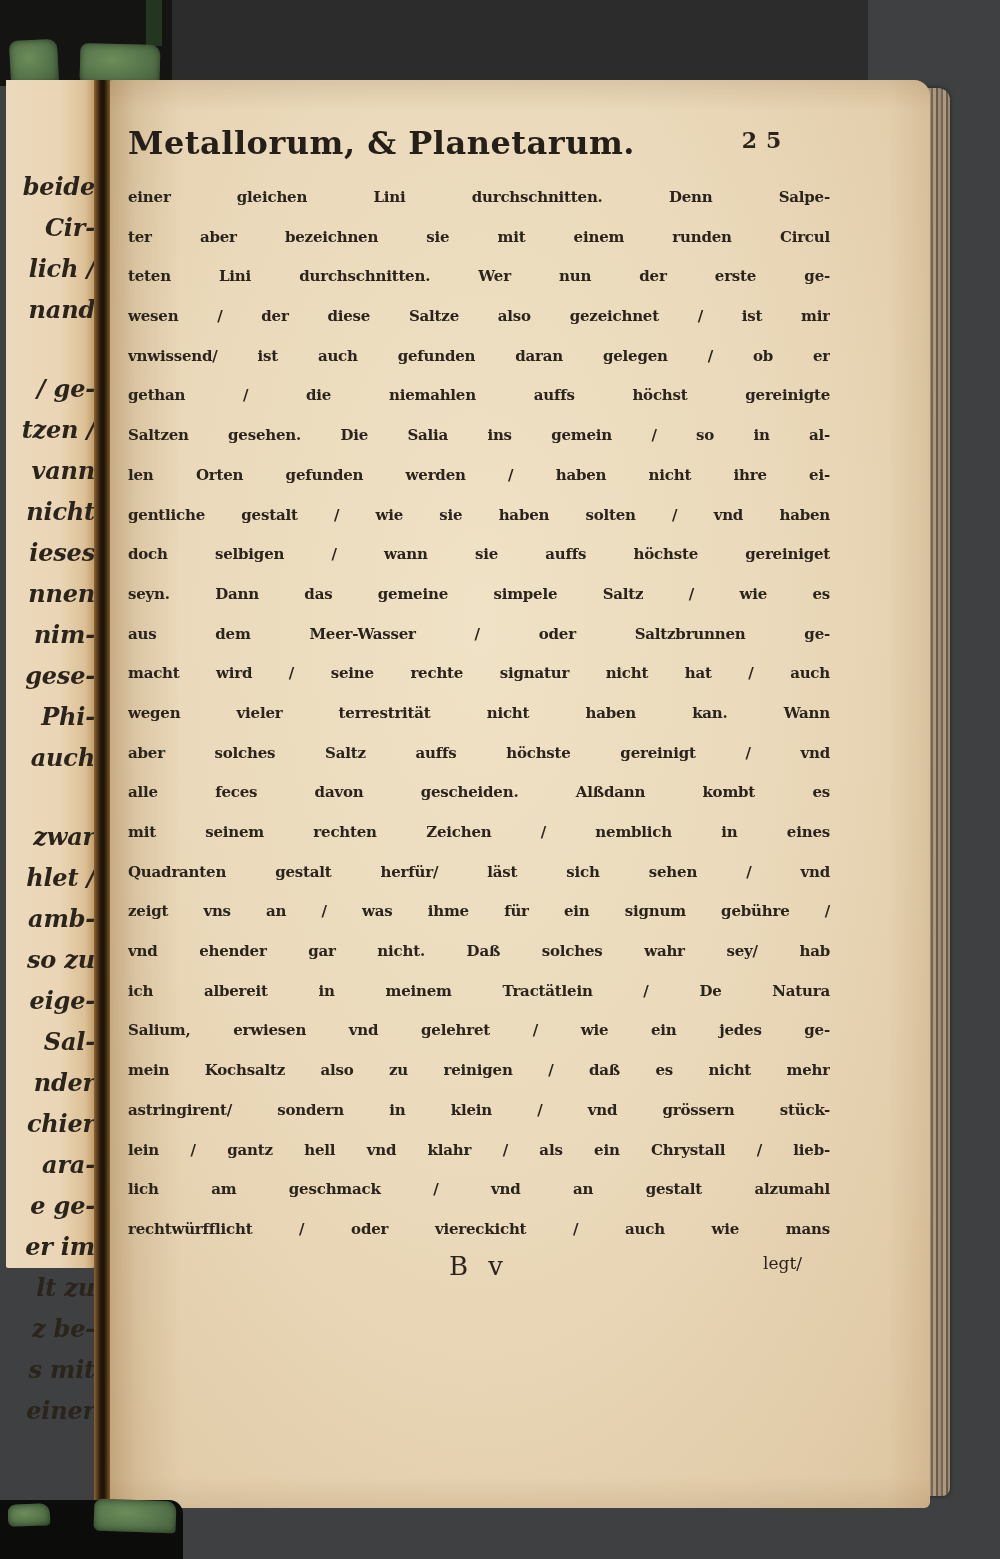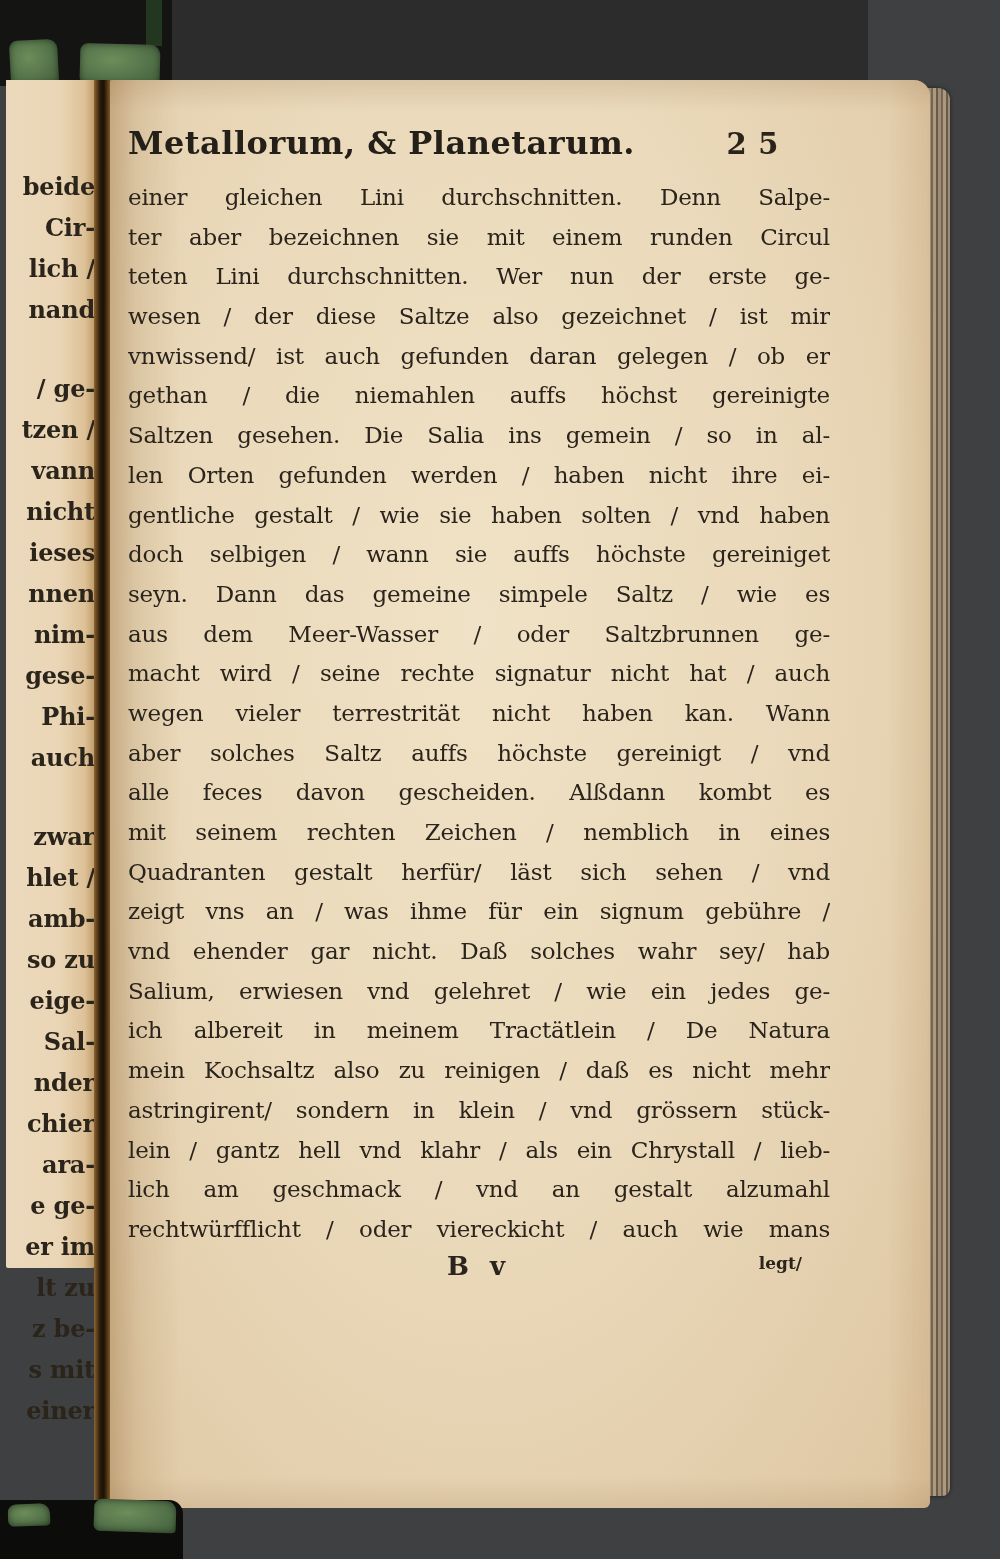--- a/index.html
+++ b/index.html
@@ -20,21 +20,21 @@
   .board-bl-b{left:94px;top:1500px;width:82px;height:32px;transform:rotate(2deg);}
 
   
   .fore-edge{position:absolute;left:908px;top:88px;width:42px;height:1408px;
     background:repeating-linear-gradient(90deg,#9c8c76 0 3px,#77654f 3px 5px,#ab9a82 5px 8px,#6b5a46 8px 10px);
     border-radius:0 12px 8px 0;box-shadow:0 0 4px rgba(0,0,0,.5);}
 
   
   .left-strip{position:absolute;left:6px;top:80px;width:96px;height:1188px;
     background:linear-gradient(90deg,#ecd9bc 0%,#ead6b6 55%,#ddc197 82%,#b68f58 96%,#6b4a22 100%);
-    border-radius:0 0 10px 2px;}
+    border-radius:0 0 10px 2px;font-style:italic;}
   .fragments{position:absolute;left:0;top:0;width:100%;box-sizing:border-box;
     padding:86px 7px 0 0;text-align:right;color:#2b241b;font-weight:700;
     font-size:24px;line-height:41px;letter-spacing:-.2px;}
   .frag-spacer{height:38px;}
 
   
   .gutter{position:absolute;left:94px;top:80px;width:18px;height:1428px;
     background:linear-gradient(90deg,#8a6434 0%,#2a1a08 35%,#1c1206 55%,#6e4d22 85%,#a57b3e 100%);}
 
   
@@ -44,27 +44,27 @@
   .main-page::before{content:"";position:absolute;inset:0;border-radius:inherit;pointer-events:none;
     background:
       linear-gradient(90deg,rgba(130,85,30,.32) 0,rgba(130,85,30,.12) 26px,rgba(130,85,30,0) 70px),
       linear-gradient(270deg,rgba(150,100,50,.14) 0,rgba(150,100,50,0) 42px),
       linear-gradient(180deg,rgba(120,80,40,.14) 0,rgba(120,80,40,0) 30px),
       linear-gradient(0deg,rgba(120,80,40,.12) 0,rgba(120,80,40,0) 30px);}
 
   .page-header{position:absolute;left:18px;top:44px;width:702px;height:44px;}
   .header-title{position:absolute;left:0;right:64px;text-align:left;
     font-size:32px;font-weight:700;color:#241f18;letter-spacing:.5px;}
-  .page-number{position:absolute;right:40px;top:3px;font-size:29px;font-weight:700;
+  .page-number{position:absolute;right:40px;top:3px;font-size:22px;font-weight:700;
     color:#2b241b;letter-spacing:.4em;}
 
   .body-text{position:absolute;left:18px;top:98px;width:702px;color:#2a241c;}
-  .line{font-size:23px;font-weight:400;line-height:39.7px;letter-spacing:-.2px;
+  .line{font-size:15px;font-weight:700;line-height:39.7px;letter-spacing:-.2px;
     text-align:justify;text-align-last:justify;overflow:hidden;height:39.7px;}
-  .signature-row{position:relative;height:40px;margin-top:1px;font-size:26px;font-weight:700;}
+  .signature-row{position:relative;height:40px;margin-top:1px;font-size:26px;font-weight:400;}
   .signature-mark{position:absolute;left:0;right:0;text-align:center;letter-spacing:6px;}
   .catchword{position:absolute;right:28px;top:2px;font-size:17px;}
 </style>
 </head>
 <body>
 
 <div id="scene">
 
   <div class="band-top"></div>
   <div class="corner-black-tl"></div>
@@ -132,22 +132,22 @@
       <div class="line">seyn. Dann das gemeine simpele Saltz / wie es</div>
       <div class="line">aus dem Meer-Wasser / oder Saltzbrunnen ge-</div>
       <div class="line">macht wird / seine rechte signatur nicht hat / auch</div>
       <div class="line">wegen vieler terrestrität nicht haben kan. Wann</div>
       <div class="line">aber solches Saltz auffs höchste gereinigt / vnd</div>
       <div class="line">alle feces davon gescheiden. Alßdann kombt es</div>
       <div class="line">mit seinem rechten Zeichen / nemblich in eines</div>
       <div class="line">Quadranten gestalt herfür/ läst sich sehen / vnd</div>
       <div class="line">zeigt vns an / was ihme für ein signum gebühre /</div>
       <div class="line">vnd ehender gar nicht. Daß solches wahr sey/ hab</div>
+      <div class="line">ich albereit in meinem Tractätlein / De Natura</div>
       <div class="line">Salium, erwiesen vnd gelehret / wie ein jedes ge-</div>
-      <div class="line">ich albereit in meinem Tractätlein / De Natura</div>
       <div class="line">mein Kochsaltz also zu reinigen / daß es nicht mehr</div>
       <div class="line">astringirent/ sondern in klein / vnd grössern stück-</div>
       <div class="line">lein / gantz hell vnd klahr / als ein Chrystall / lieb-</div>
       <div class="line">lich am geschmack / vnd an gestalt alzumahl</div>
       <div class="line">rechtwürfflicht / oder viereckicht / auch wie mans</div>
 
       <div class="signature-row">
         <span class="signature-mark">B v</span>
         <span class="catchword">legt/</span>
       </div>

